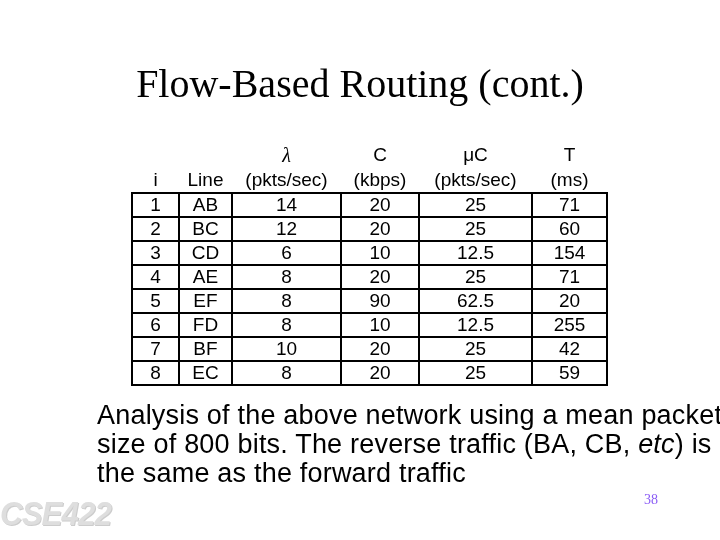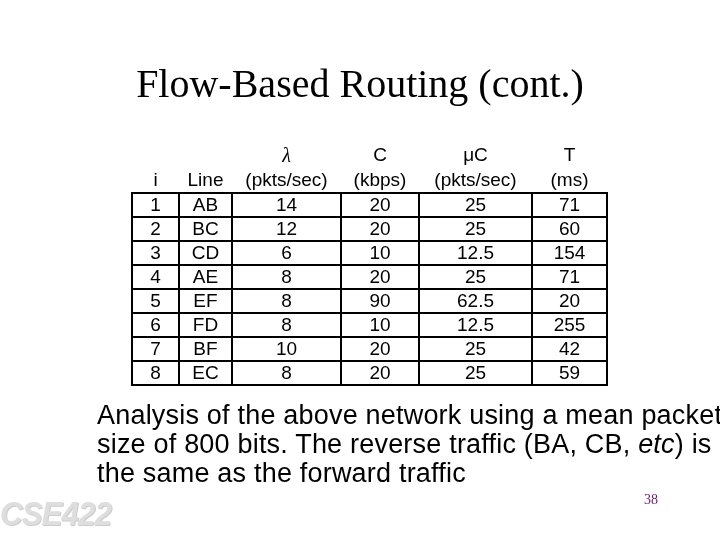--- a/index.html
+++ b/index.html
@@ -86,21 +86,21 @@
     transform-origin: left bottom;
     user-select: none;
   }
   .page-number {
     position: absolute;
     left: 644px;
     top: 492px;
     font-family: "Liberation Serif", serif;
     font-size: 14px;
     line-height: 16px;
-    color: #701a75;
+    color: #8b5cf6;
   }
 </style>
 </head>
 <body>
 
 <div class="slide">
 
   <h1 class="title">Flow-Based Routing (cont.)</h1>
 
   <table class="flow-table">

